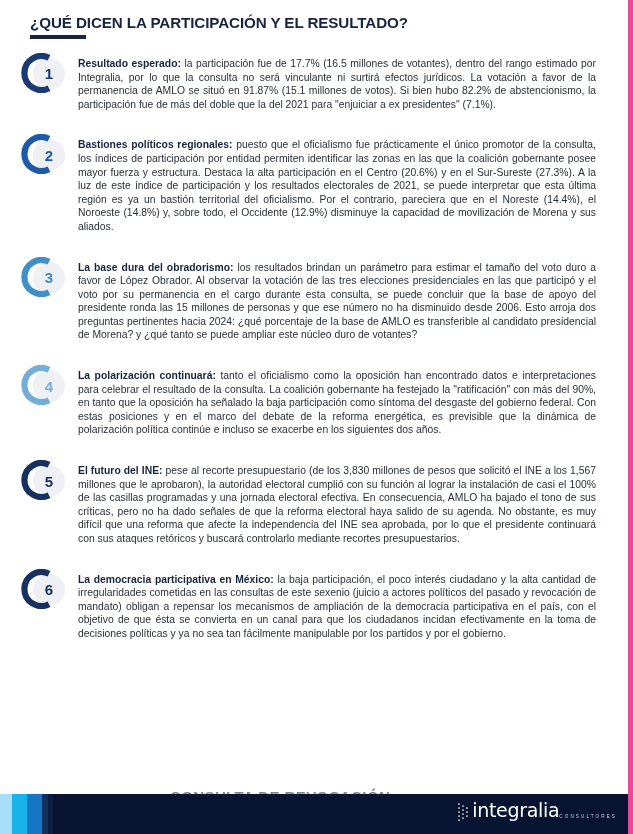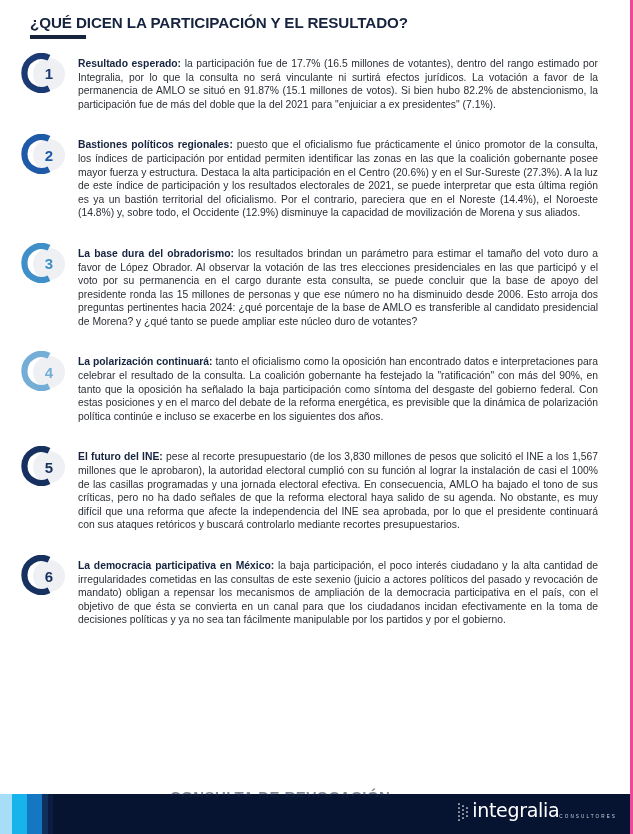--- a/index.html
+++ b/index.html
@@ -14,21 +14,21 @@
     font-family: "Liberation Sans", sans-serif;
     overflow: hidden;
     position: relative;
   }
   .page {
     position: relative;
     width: 633px;
     height: 834px;
     box-sizing: border-box;
     background: #ffffff;
-    border-right: 3px solid #ec4899;
+    border-right: 5px solid #ec4899;
     overflow: hidden;
   }
 
   
   .title-block {
     padding: 14px 26px 0 30px;
   }
   .page-title {
     font-size: 15.2px;
     font-weight: bold;

